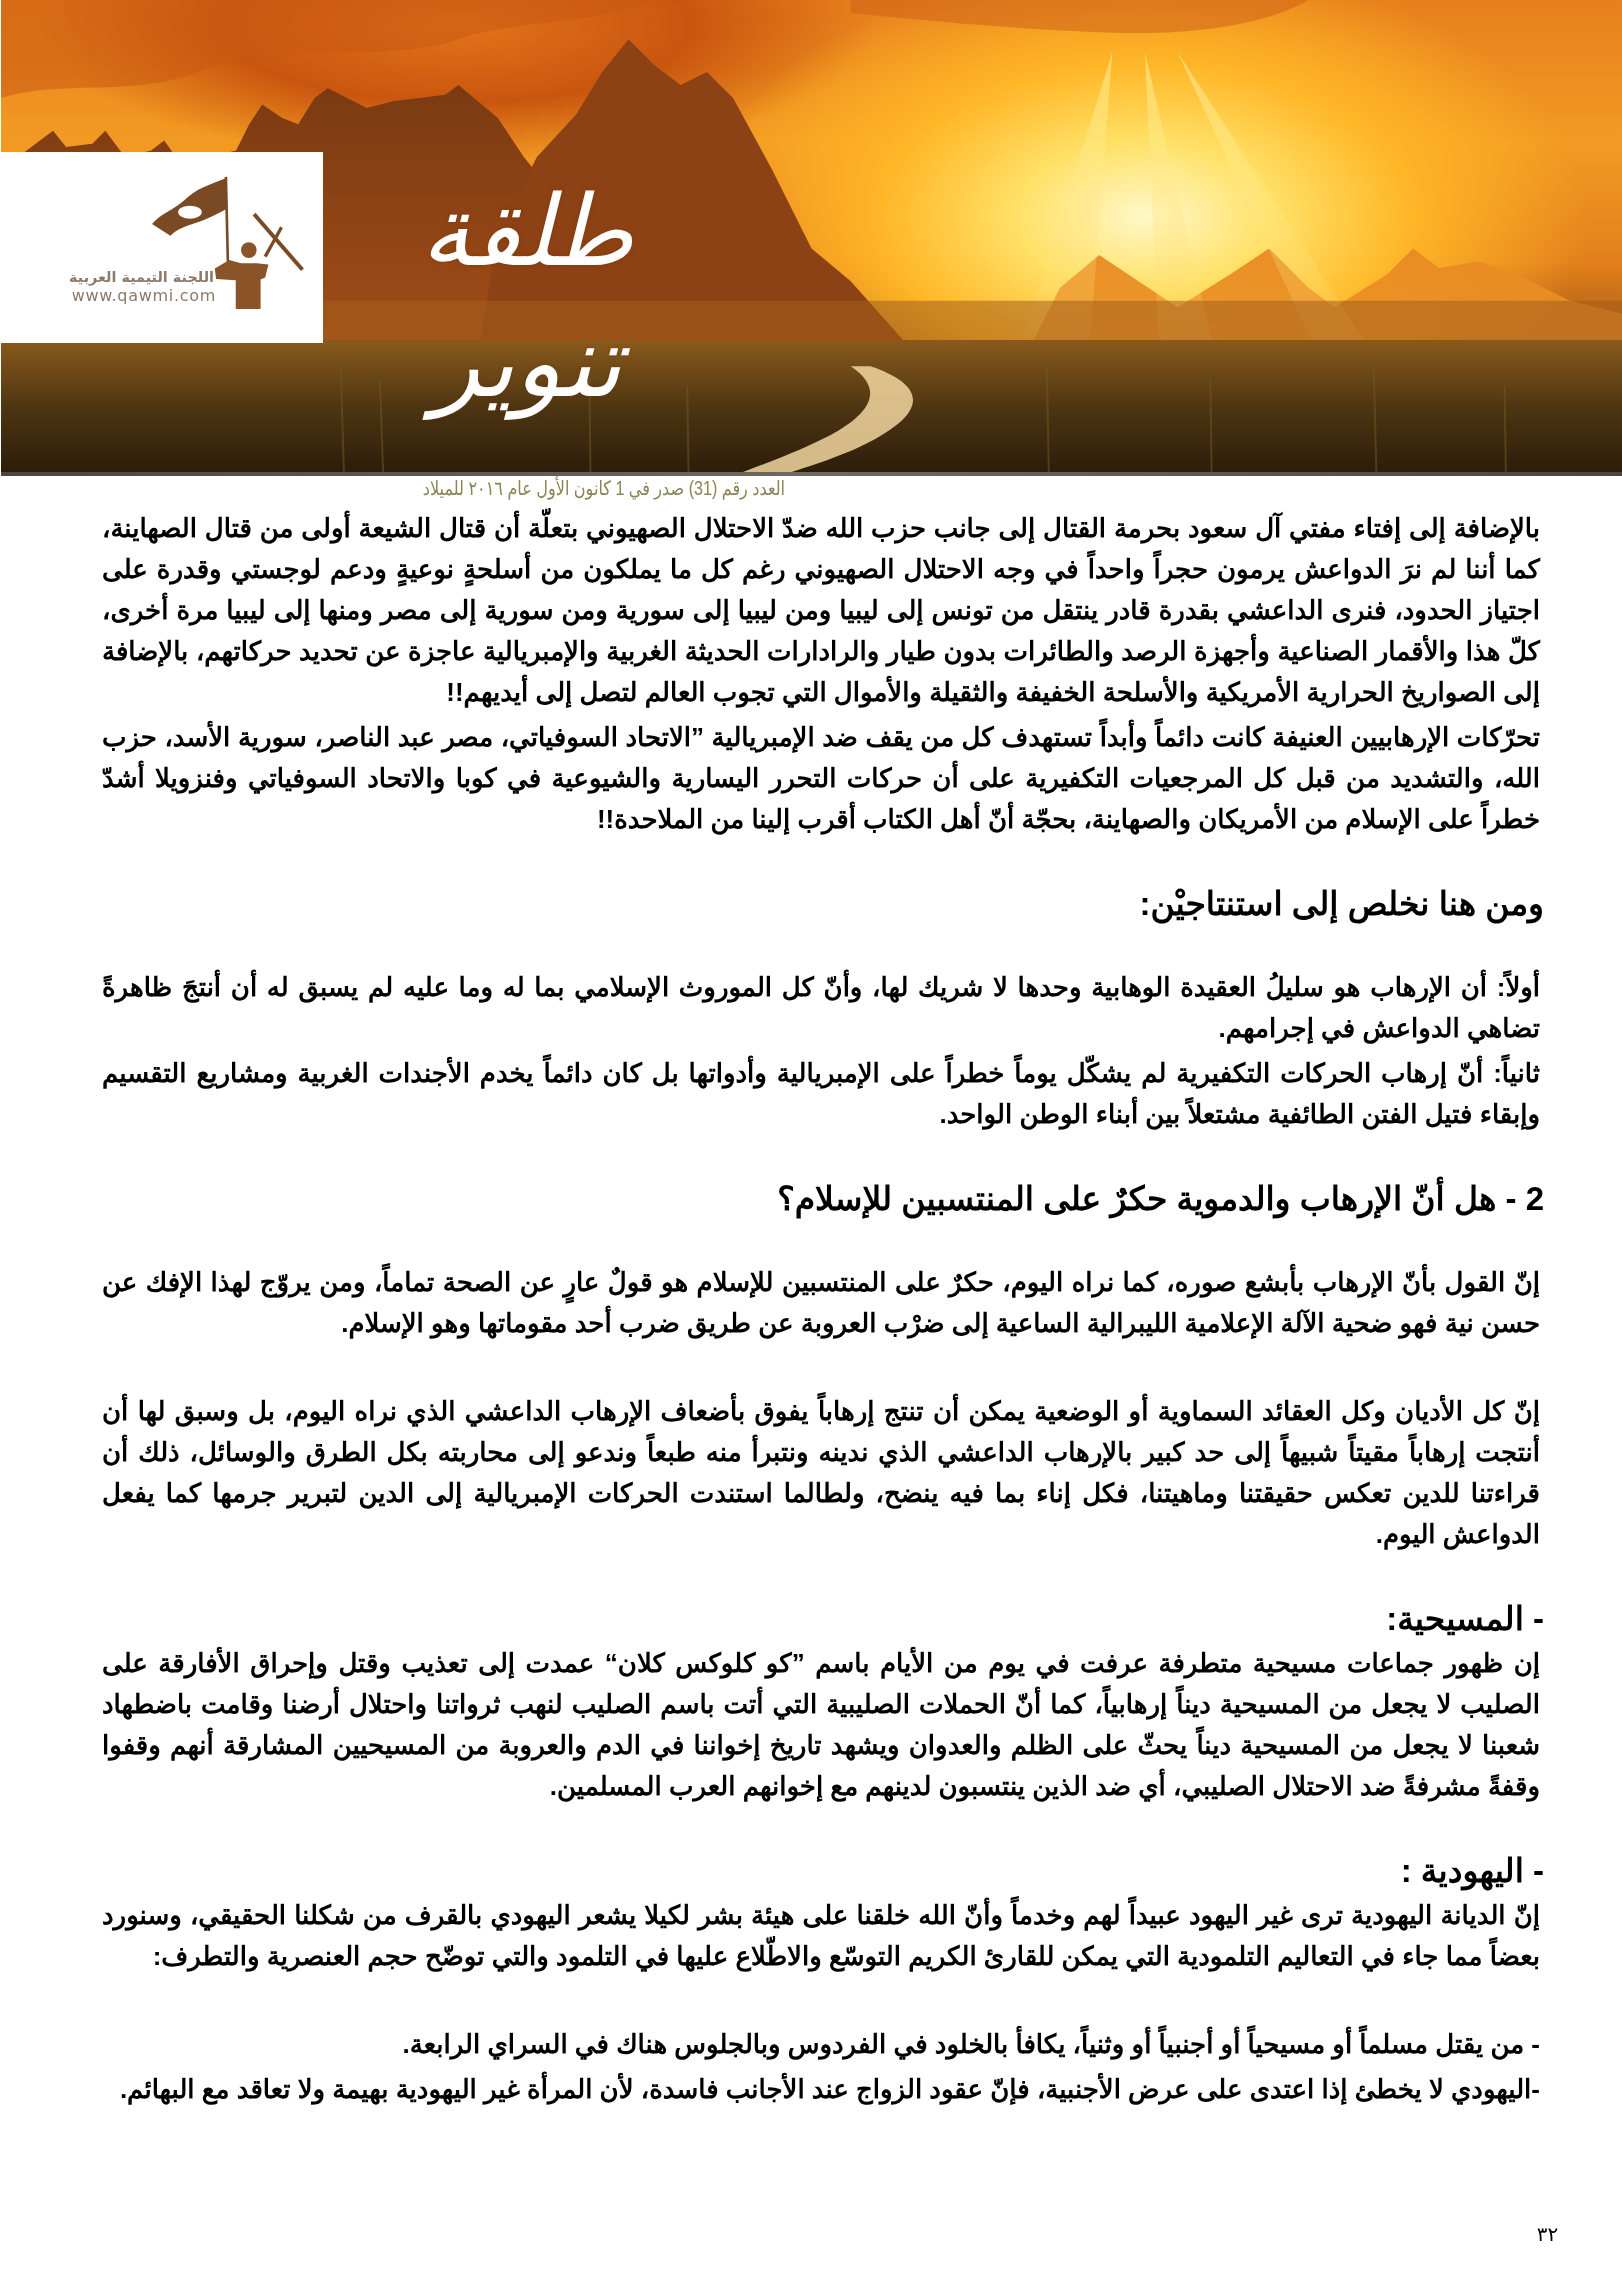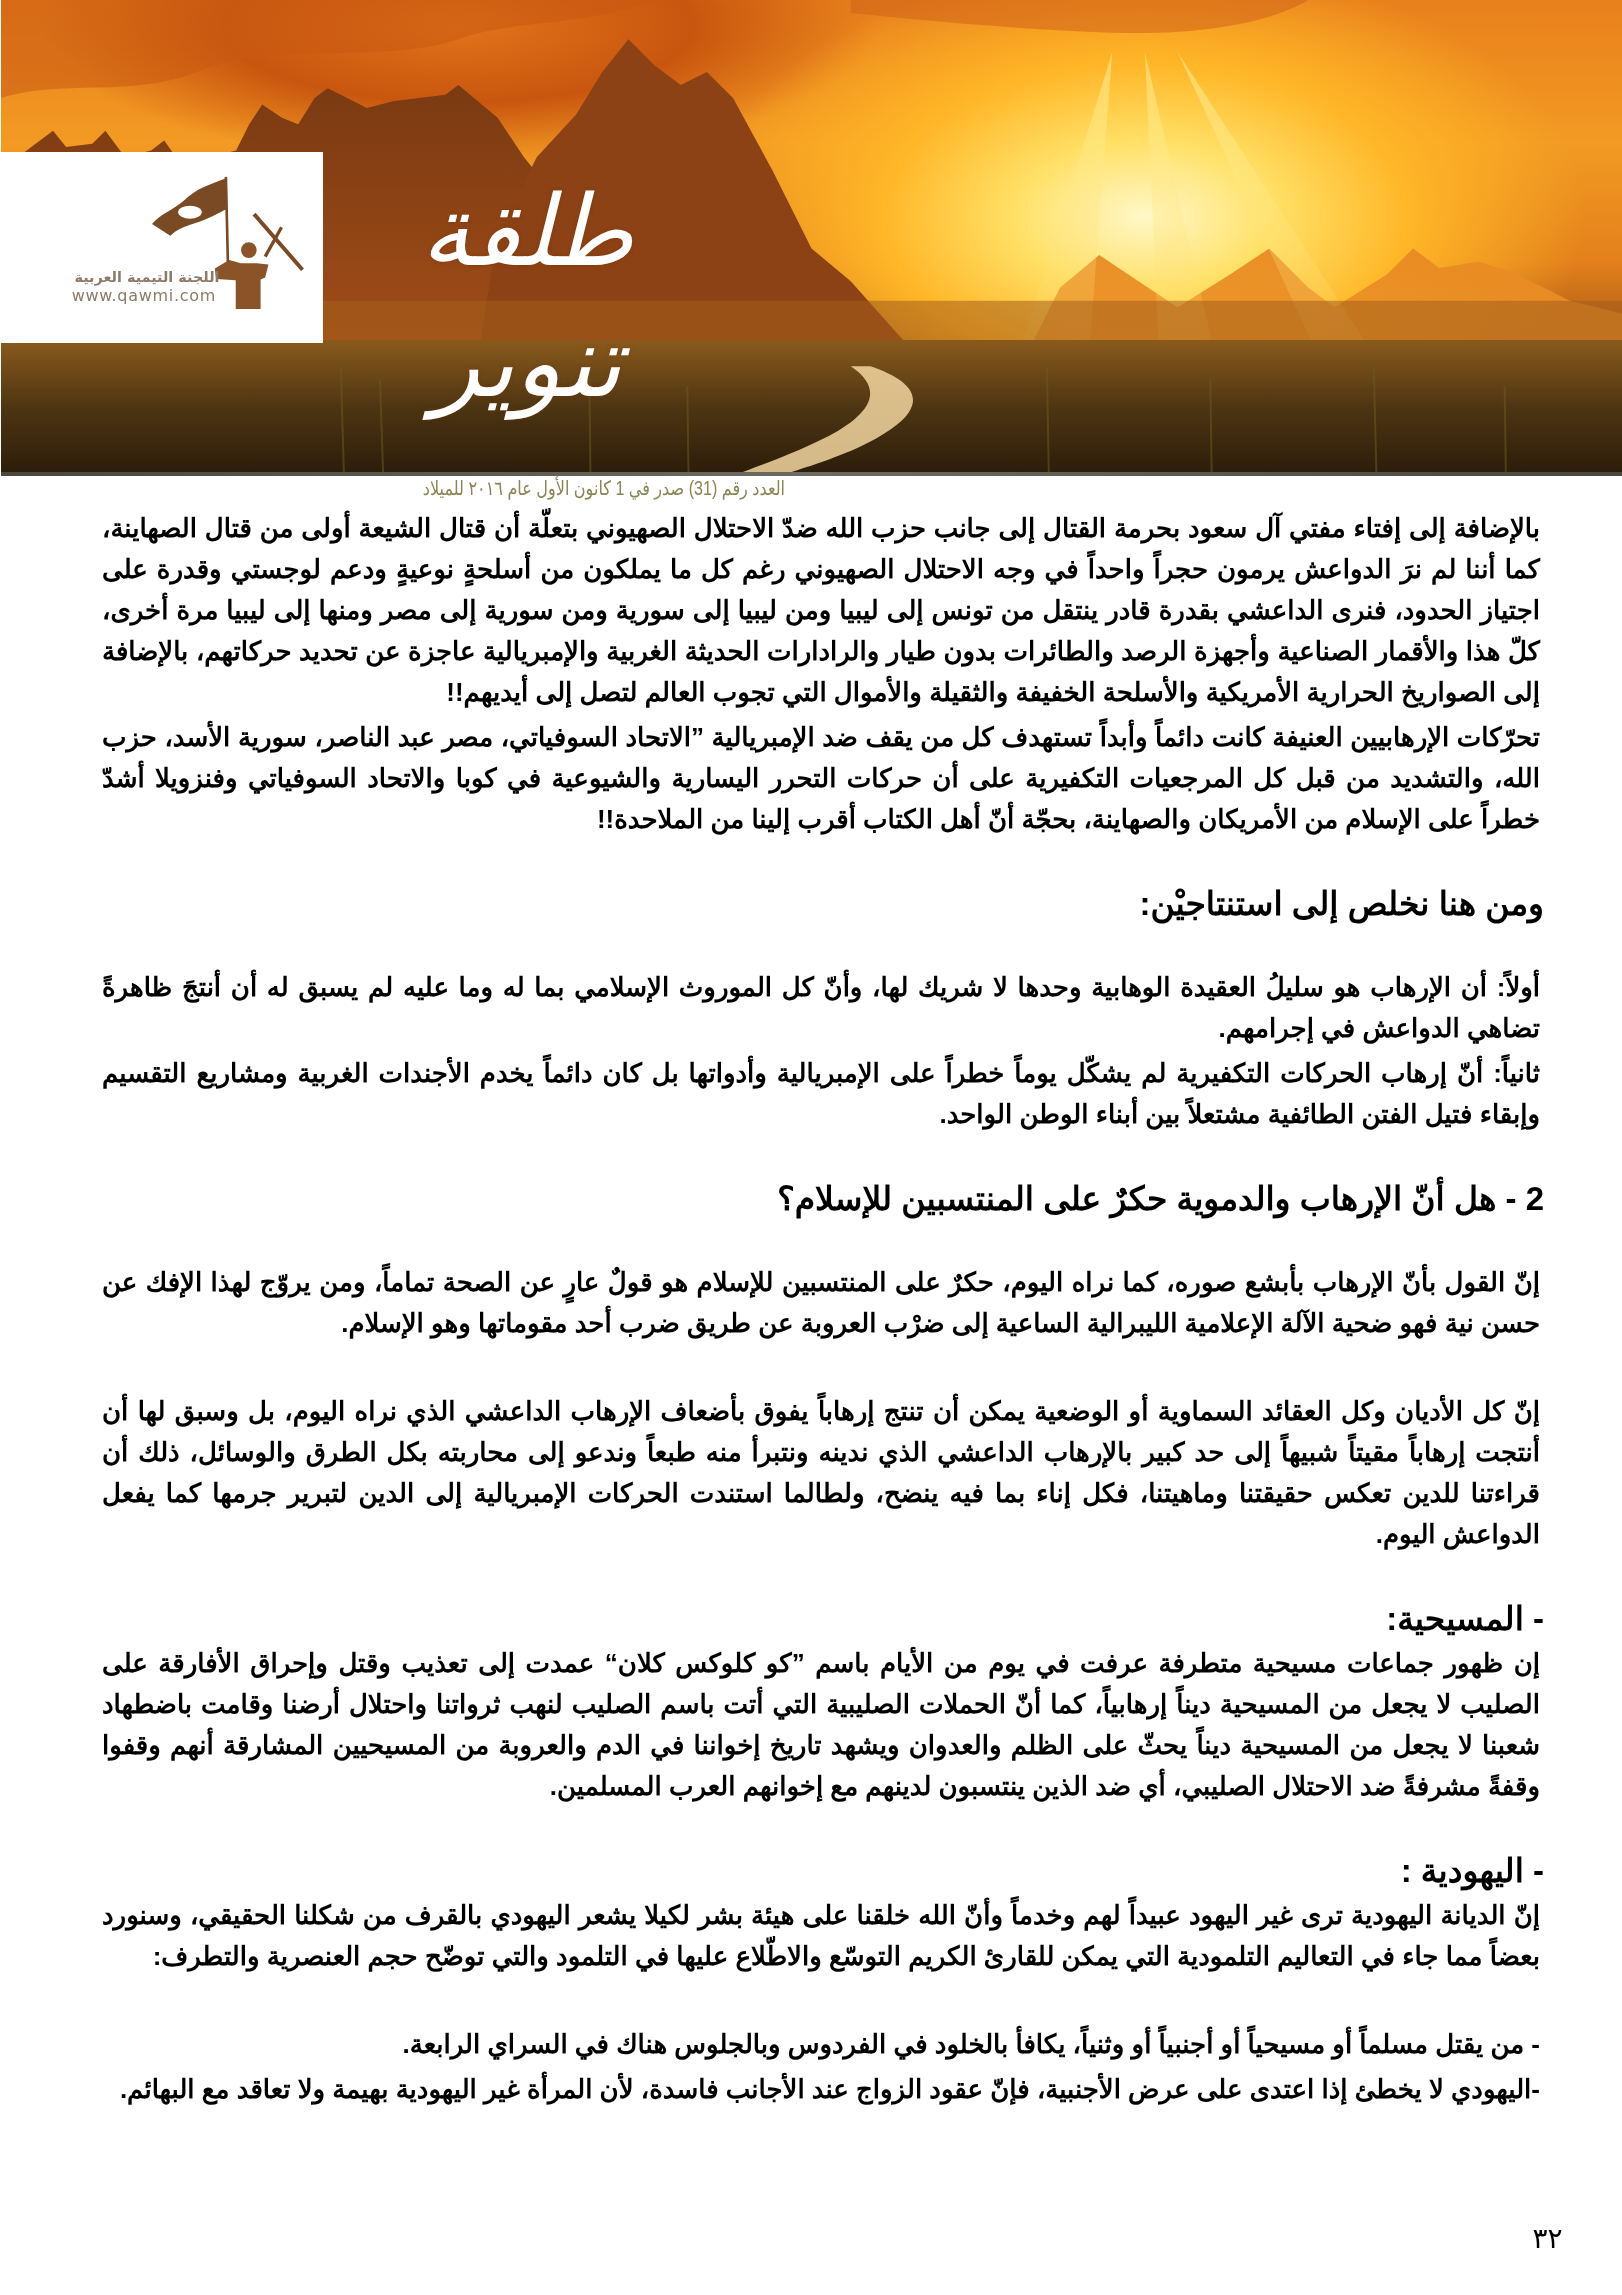--- a/index.html
+++ b/index.html
@@ -16,23 +16,23 @@
       radial-gradient(ellipse 523px 170px at 458px 26px, #e2731a 0%, #c9560f 45%, rgba(200,80,10,0) 80%),
       linear-gradient(180deg, #e8801c 0%, #f29a23 30%, #e3801b 55%, #9a5316 75%, #3b2710 100%);
   }
   .banner svg.scene { position: absolute; left: 0; top: 0; }
   .logo-box {
     position: absolute; left: 0; top: 152px; width: 323px; height: 191px;
     background: #ffffff;
   }
   .logo-box svg { position: absolute; left: 0; top: 0; }
   .logo-text {
-    position: absolute; left: 62px; top: 116px; width: 170px;
+    position: absolute; left: 44px; top: 116px; width: 170px;
     font-family: "DejaVu Sans", sans-serif; font-size: 14.4px; font-weight: bold;
-    color: #8d7a68; text-align: center; line-height: 18.3px; direction: rtl;
+    color: #8d7a68; text-align: right; line-height: 18.3px; direction: rtl;
   }
   .logo-url {
     position: absolute; left: 46px; top: 134px; width: 170px;
     font-family: "DejaVu Sans", sans-serif; font-size: 16px; color: #8d7a68;
     text-align: right; direction: ltr; letter-spacing: 0.7px;
   }
   .mag-title {
     position: absolute; left: 357px; top: 173px; width: 340px; height: 131px;
     font-family: Liberation Mono, monospace; font-size: 98px; line-height: 131px;
     color: #ffffff; text-align: center; font-style: italic;
@@ -55,21 +55,21 @@
     font-family: "Liberation Sans", sans-serif; font-weight: bold;
     font-size: 26px; line-height: 41px; text-align: justify; text-align-last: right;
     direction: rtl;
   }
   .article p { margin: 4px; }
   .article .heading { margin: 0; font-size: 33px; }
   .gap-s { height: 39px; }
   .bullet { text-align-last: right; }
   .page-number {
     position: absolute; left: 1528px; top: 2222px; width: 39px; text-align: center;
-    font-family: "DejaVu Sans", sans-serif; font-size: 28px; color: #000; direction: rtl;
+    font-family: "DejaVu Sans", sans-serif; font-size: 20px; color: #000; direction: rtl;
   }
 </style>
 </head>
 <body>
 
 <div class="banner">
   <svg class="scene" width="1623" height="476" viewBox="0 0 2480 728">
     <defs>
       <linearGradient id="mtnDark" x1="0" y1="0" x2="0" y2="1">
         <stop offset="0" stop-color="#7a3a12"></stop>

